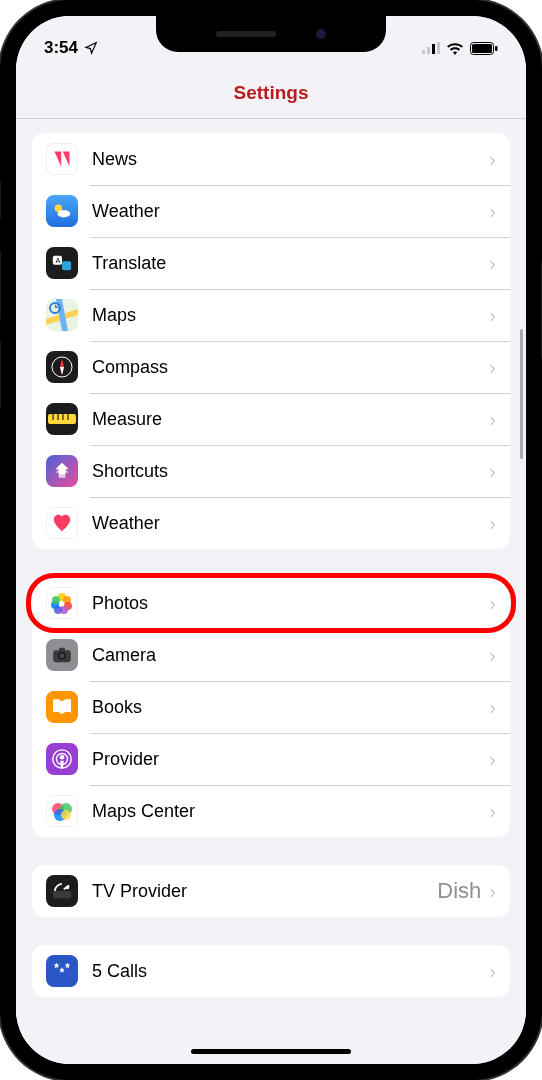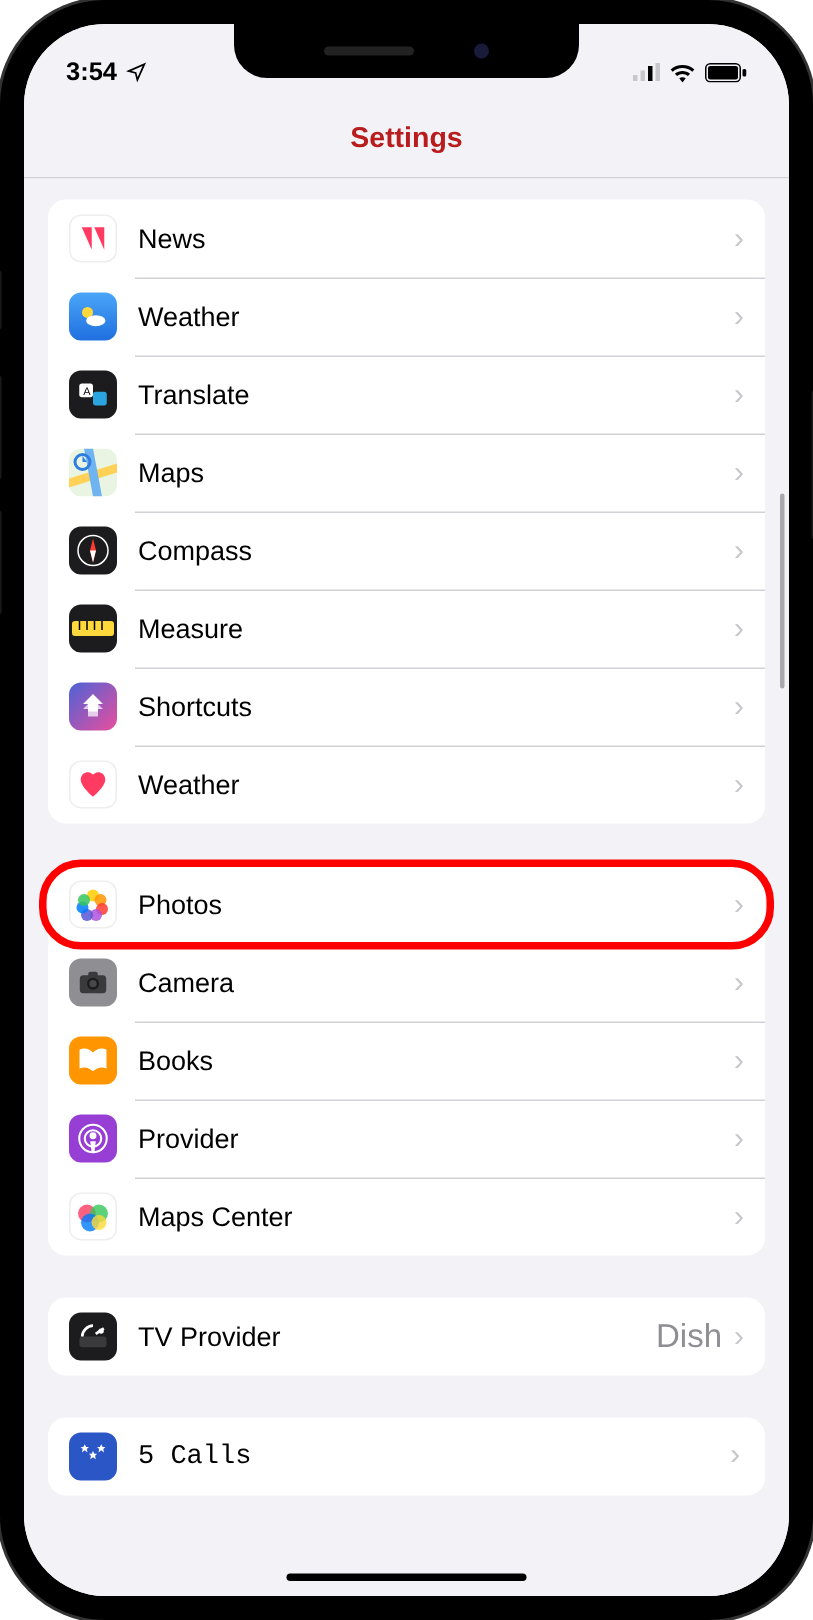--- a/index.html
+++ b/index.html
@@ -409,21 +409,21 @@
                 <circle cx="18" cy="6" r="2" fill="#fff"></circle>
                 <path d="M14 8 L20 4" stroke="#fff" stroke-width="2"></path>
               </svg>
           </div>
           <div class="row-label">TV Provider</div>
           <div class="row-value">Dish</div>
           <span class="chevron">›</span>
         </div>
       </div>
 
-      <div class="group" style="margin-bottom:0;font-family:Liberation Mono, monospace;">
+      <div class="group" style="margin-bottom:0;">
         <div class="row">
           <div class="app-icon ic-5calls">
             <svg width="22" height="22" viewBox="0 0 24 24">
               <g fill="#fff">
                   <polygon points="6,3 7,5 9,5 7.5,6.5 8,9 6,7.5 4,9 4.5,6.5 3,5 5,5"></polygon>
                   <polygon points="18,3 19,5 21,5 19.5,6.5 20,9 18,7.5 16,9 16.5,6.5 15,5 17,5"></polygon>
                   <polygon points="12,8 13,10 15,10 13.5,11.5 14,14 12,12.5 10,14 10.5,11.5 9,10 11,10"></polygon>
                 </g>
             </svg>
           </div>

